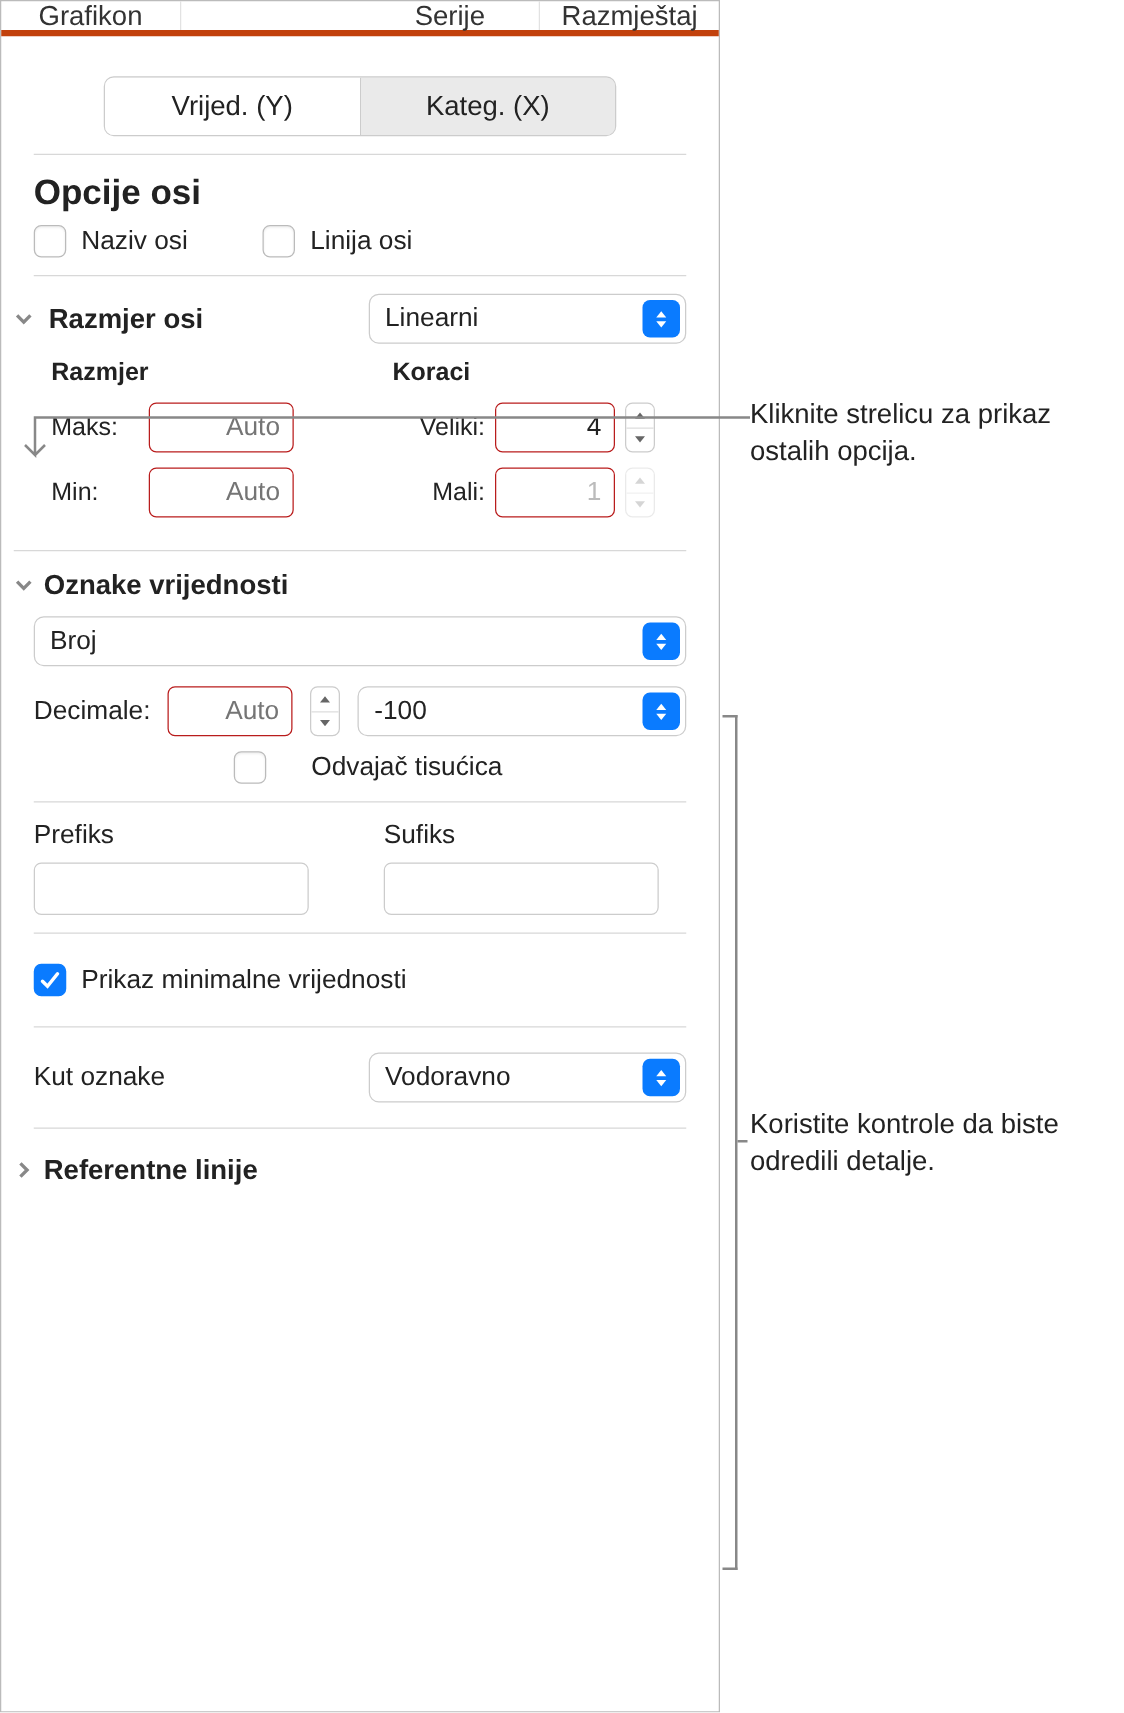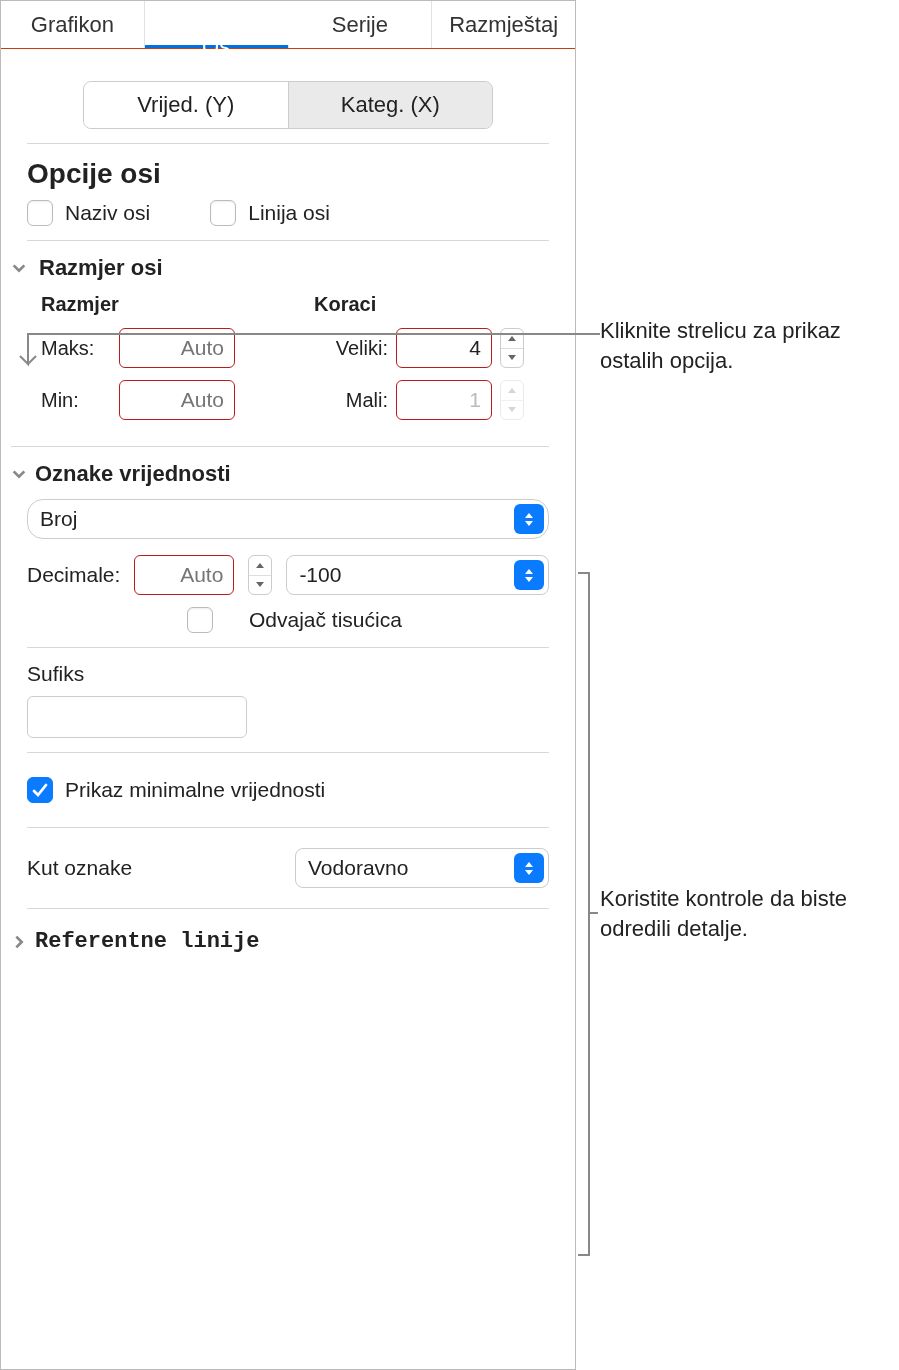--- a/index.html
+++ b/index.html
@@ -15,22 +15,22 @@
   .panel {
     width: 576px;
     border: 1px solid #bbb;
     background: #fff;
     position: absolute;
     top: 0; left: 0;
     height: 1370px;
   }
   .top-tabs {
     display: flex;
-    height: 48px;
-    border-bottom: 1px solid #c2410c;
+    height: 28px;
+    border-bottom: 5px solid #c2410c;
     align-items: stretch;
   }
   .top-tab {
     flex: 1;
     display: flex;
     align-items: center;
     justify-content: center;
     color: #333;
     font-size: 22px;
     cursor: default;
@@ -217,20 +217,31 @@
     
     <div class="section" style="margin-left:-16px; padding-left:0;">
       <div class="disclosure-row" style="justify-content: space-between; padding-right:0;">
         <div class="row">
           <span class="chev">
             <svg viewBox="0 0 12 12">
                 <path d="M2 4 L6 8 L10 4" stroke="#888" stroke-width="2" fill="none"></path>
               </svg>
           </span>
           <span class="subheading">Razmjer osi</span>
+        </div>
+        <div class="select" style="width:254px;">
+          <span>Linearni</span>
+          <span class="arrows">
+            <svg viewBox="0 0 10 7">
+                <path d="M1 6 L5 1 L9 6" fill="#fff"></path>
+              </svg>
+            <svg viewBox="0 0 10 7">
+                <path d="M1 1 L5 6 L9 1" fill="#fff"></path>
+              </svg>
+          </span>
         </div>
       </div>
 
       <div class="two-col" style="padding-left:30px;">
         <div>
           <div class="subh">Razmjer</div>
           <div class="field-row">
             <span class="field-label">Maks:</span>
             <input class="num-input placeholder" placeholder="Auto" style="">
           </div>
@@ -282,21 +293,21 @@
       <div class="disclosure-row">
         <span class="chev">
           <svg viewBox="0 0 12 12">
               <path d="M2 4 L6 8 L10 4" stroke="#888" stroke-width="2" fill="none"></path>
             </svg>
         </span>
         <span class="subheading">Oznake vrijednosti</span>
       </div>
     </div>
 
-    <div class="select" style="width:100%; margin-bottom:16px;border-radius:16px;">
+    <div class="select" style="width:100%; margin-bottom:16px;">
       <span>Broj</span>
       <span class="arrows">
         <svg viewBox="0 0 10 7">
             <path d="M1 6 L5 1 L9 6" fill="#fff"></path>
           </svg>
         <svg viewBox="0 0 10 7">
             <path d="M1 1 L5 6 L9 1" fill="#fff"></path>
           </svg>
       </span>
     </div>
@@ -333,20 +344,24 @@
       <div class="row" style="margin-left:160px; margin-top:6px;gap:36px;">
         <span class="checkbox"></span>
         <span class="chk-label">Odvajač tisućica</span>
       </div>
     </div>
 
     
     <div class="section">
       <div class="two-col">
         <div class="col">
+          <span>Prefiks</span>
+          <input class="text-input" style="">
+        </div>
+        <div class="col">
           <span>Sufiks</span>
           <input class="text-input" style="">
         </div>
       </div>
     </div>
 
     
     <div class="section">
       <div class="row" style="padding:10px 0;">
         <span class="checkbox checked">
@@ -370,21 +385,21 @@
               </svg>
             <svg viewBox="0 0 10 7">
                 <path d="M1 1 L5 6 L9 1" fill="#fff"></path>
               </svg>
           </span>
         </div>
       </div>
     </div>
 
     
-    <div class="disclosure-row" style="margin-left:-16px; margin-top:20px;font-family:Liberation Mono, monospace;">
+    <div class="disclosure-row" style="margin-left:-16px; margin-top:20px;">
       <span class="chev">
         <svg viewBox="0 0 12 12">
             <path d="M4 2 L8 6 L4 10" stroke="#888" stroke-width="2" fill="none"></path>
           </svg>
       </span>
       <span class="subheading">Referentne linije</span>
     </div>
 
   </div>
 </div>

